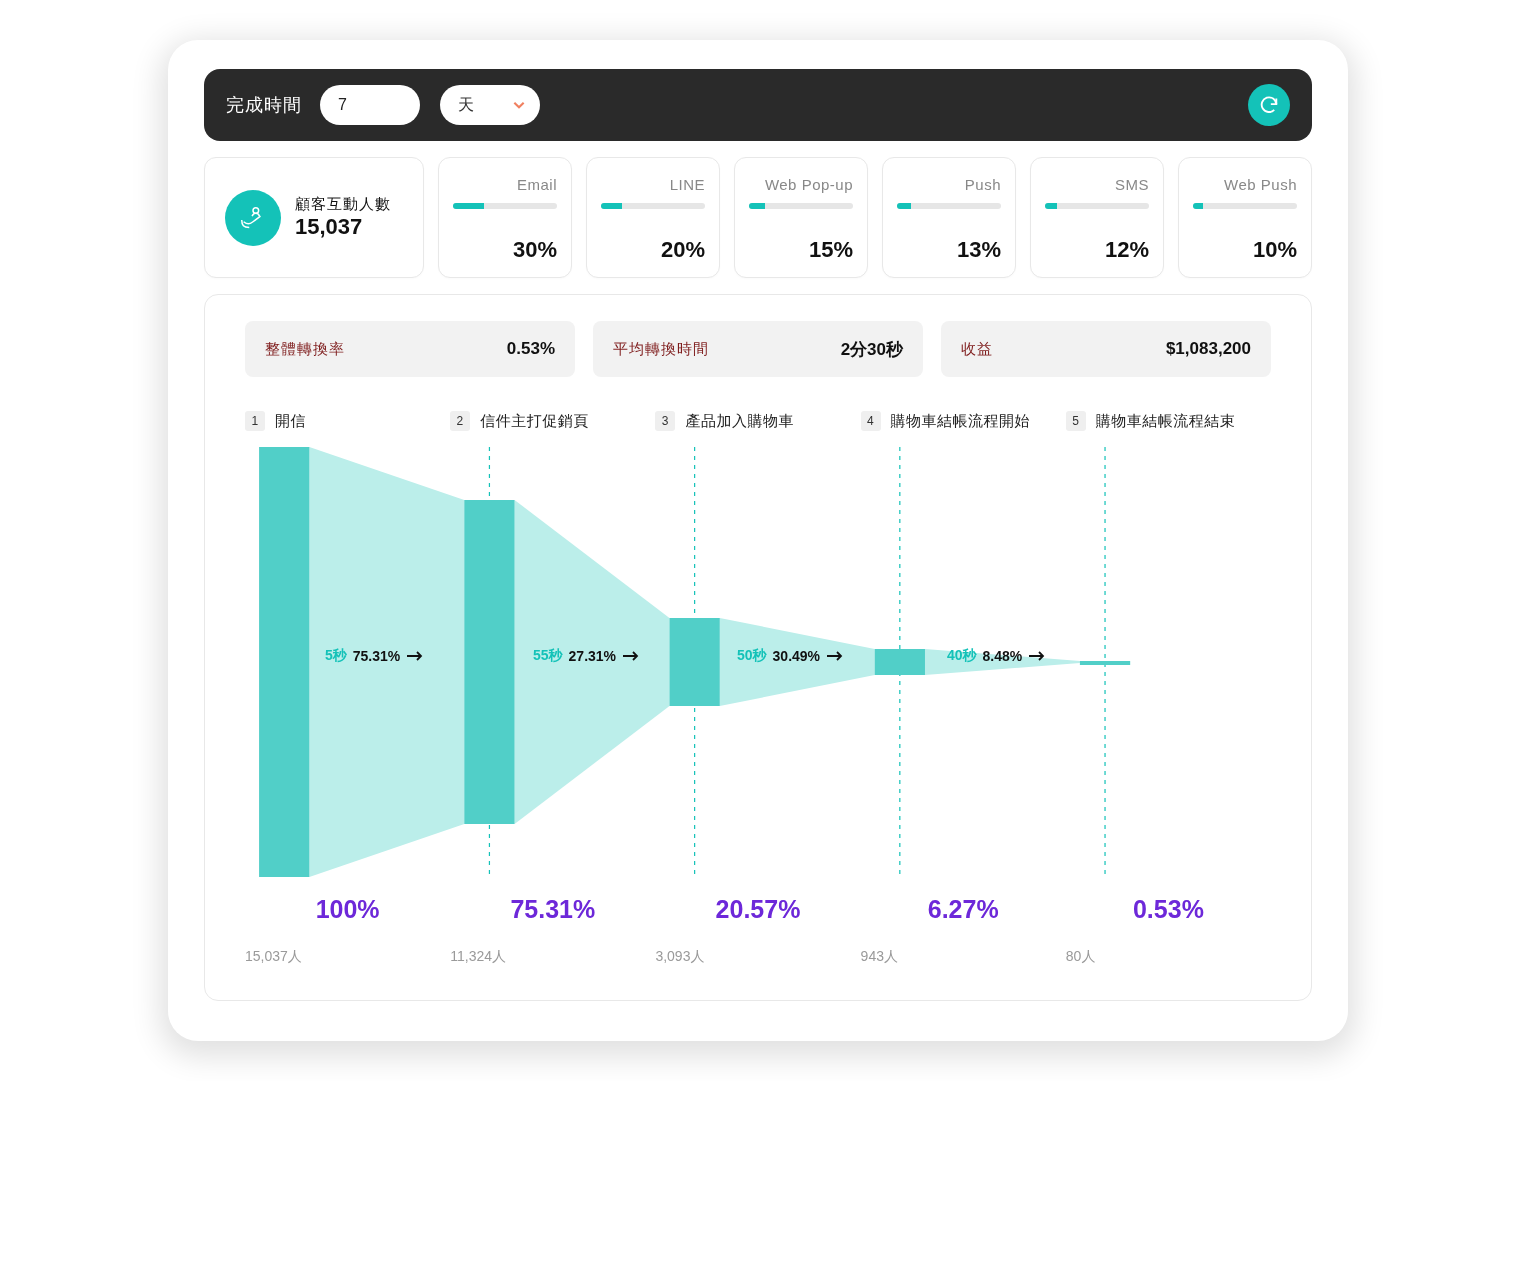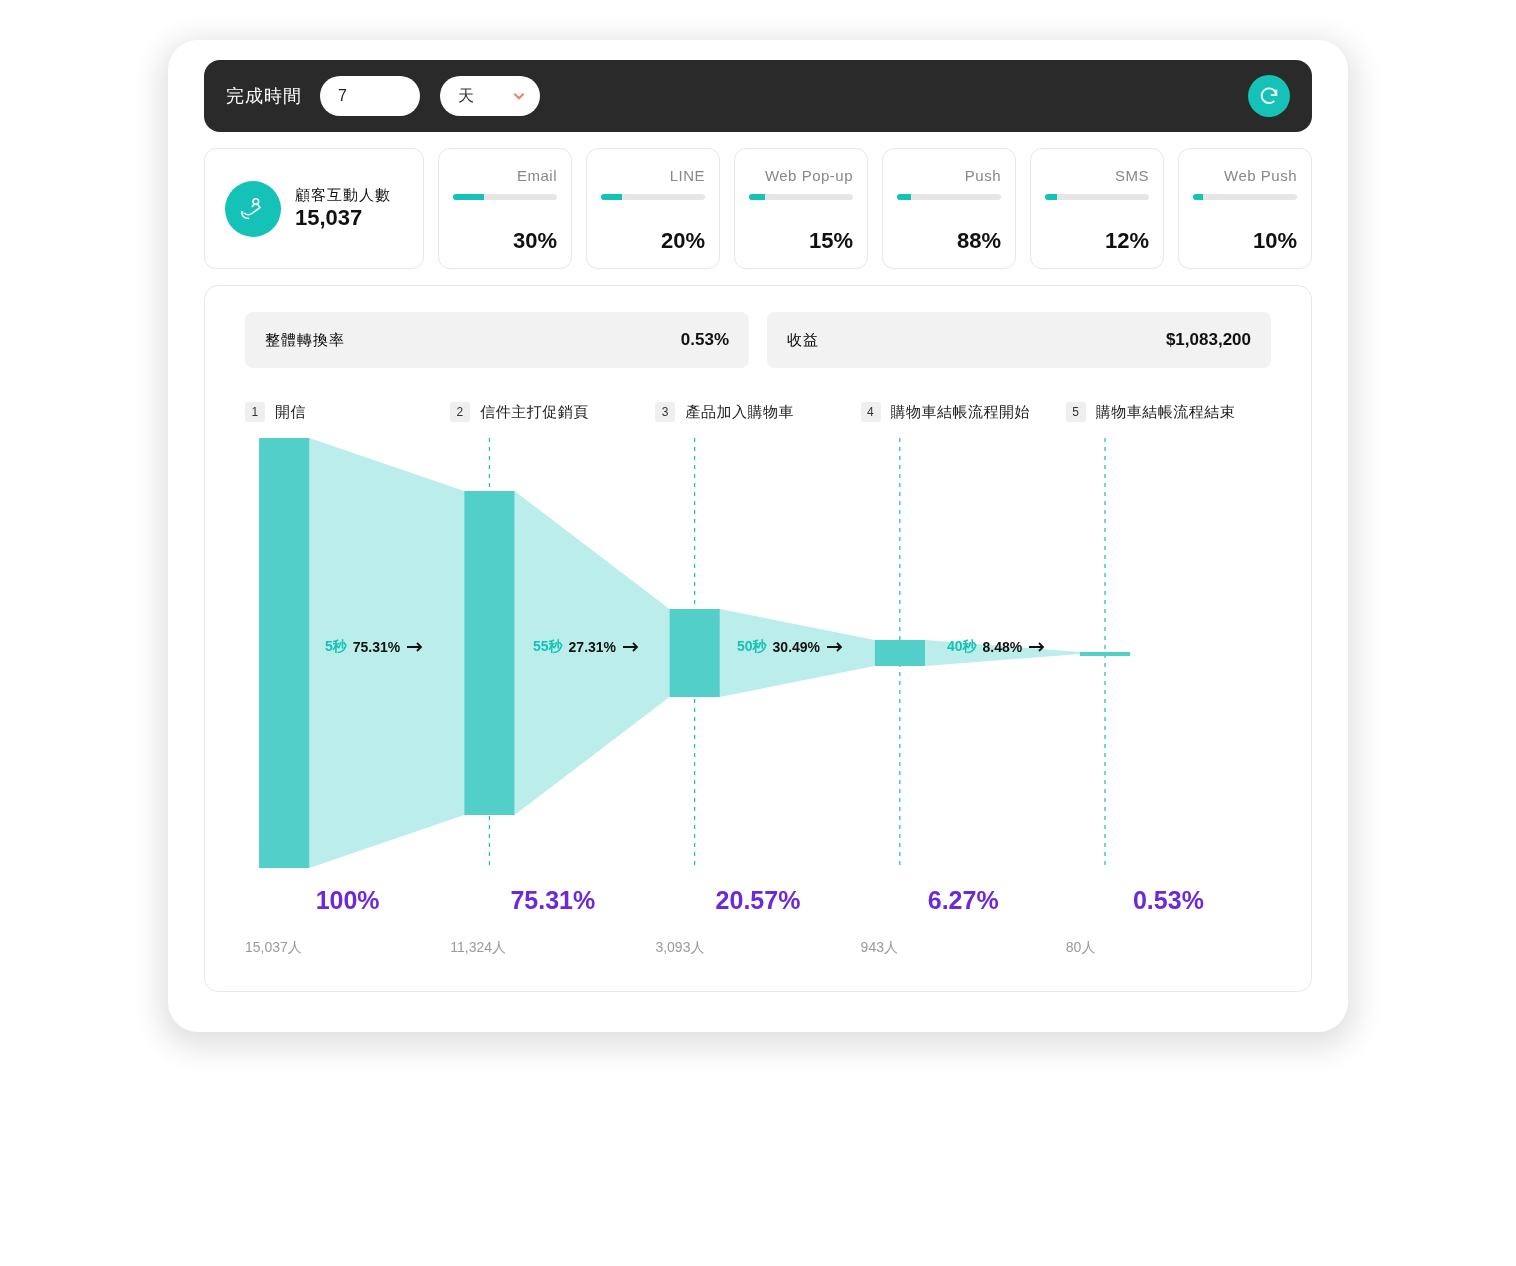--- a/index.html
+++ b/index.html
@@ -10,21 +10,21 @@
     display: flex;
     justify-content: center;
     align-items: flex-start;
     padding: 40px 0;
   }
   .card {
     width: 1180px;
     background: #ffffff;
     border-radius: 30px;
     box-shadow: 0 8px 30px 8px rgba(0,0,0,0.12);
-    padding: 20px 36px 40px 36px;
+    padding: 29px 36px 40px 36px;
   }
   
   .topbar {
     background: #2a2a2a;
     border-radius: 16px;
     height: 72px;
     display: flex;
     align-items: center;
     padding: 0 22px;
     color: #fff;
@@ -122,21 +122,21 @@
   .kpi {
     flex: 1;
     background: #f2f2f2;
     border-radius: 8px;
     height: 56px;
     display: flex;
     align-items: center;
     justify-content: space-between;
     padding: 0 20px;
   }
-  .kpi-label { color: #000000; font-size: 15px; letter-spacing: 1px; }
+  .kpi-label { color: #7f1d1d; font-size: 15px; letter-spacing: 1px; }
   .kpi-value { color: #111; font-size: 17px; font-weight: 700; }
 
   .stage-headers {
     margin-top: 34px;
     display: flex;
   }
   .stage-head { flex: 1; display: flex; align-items: center; gap: 10px; font-size: 15px; color: #222; letter-spacing: 0.5px; }
   .stage-num {
     background: #efefef;
     width: 20px; height: 20px;
@@ -241,21 +241,21 @@
       <div class="ch-bar">
           <i style="width:15%"></i>
         </div>
       <span class="ch-pct">15%</span>
     </div>
     <div class="panel channel">
       <span class="ch-name">Push</span>
       <div class="ch-bar">
           <i style="width:13%"></i>
         </div>
-      <span class="ch-pct">88%</span>
+      <span class="ch-pct">13%</span>
     </div>
     <div class="panel channel">
       <span class="ch-name">SMS</span>
       <div class="ch-bar">
           <i style="width:12%"></i>
         </div>
       <span class="ch-pct">12%</span>
     </div>
     <div class="panel channel">
       <span class="ch-name">Web Push</span>
@@ -264,20 +264,24 @@
         </div>
       <span class="ch-pct">10%</span>
     </div>
   </div>
 
   <div class="main">
     <div class="kpis">
       <div class="kpi">
         <span class="kpi-label">整體轉換率</span>
         <span class="kpi-value">0.53%</span>
+      </div>
+      <div class="kpi">
+        <span class="kpi-label">平均轉換時間</span>
+        <span class="kpi-value">2分30秒</span>
       </div>
       <div class="kpi">
         <span class="kpi-label">收益</span>
         <span class="kpi-value">$1,083,200</span>
       </div>
     </div>
 
     <div class="stage-headers">
       <div class="stage-head">
         <span class="stage-num">1</span>

